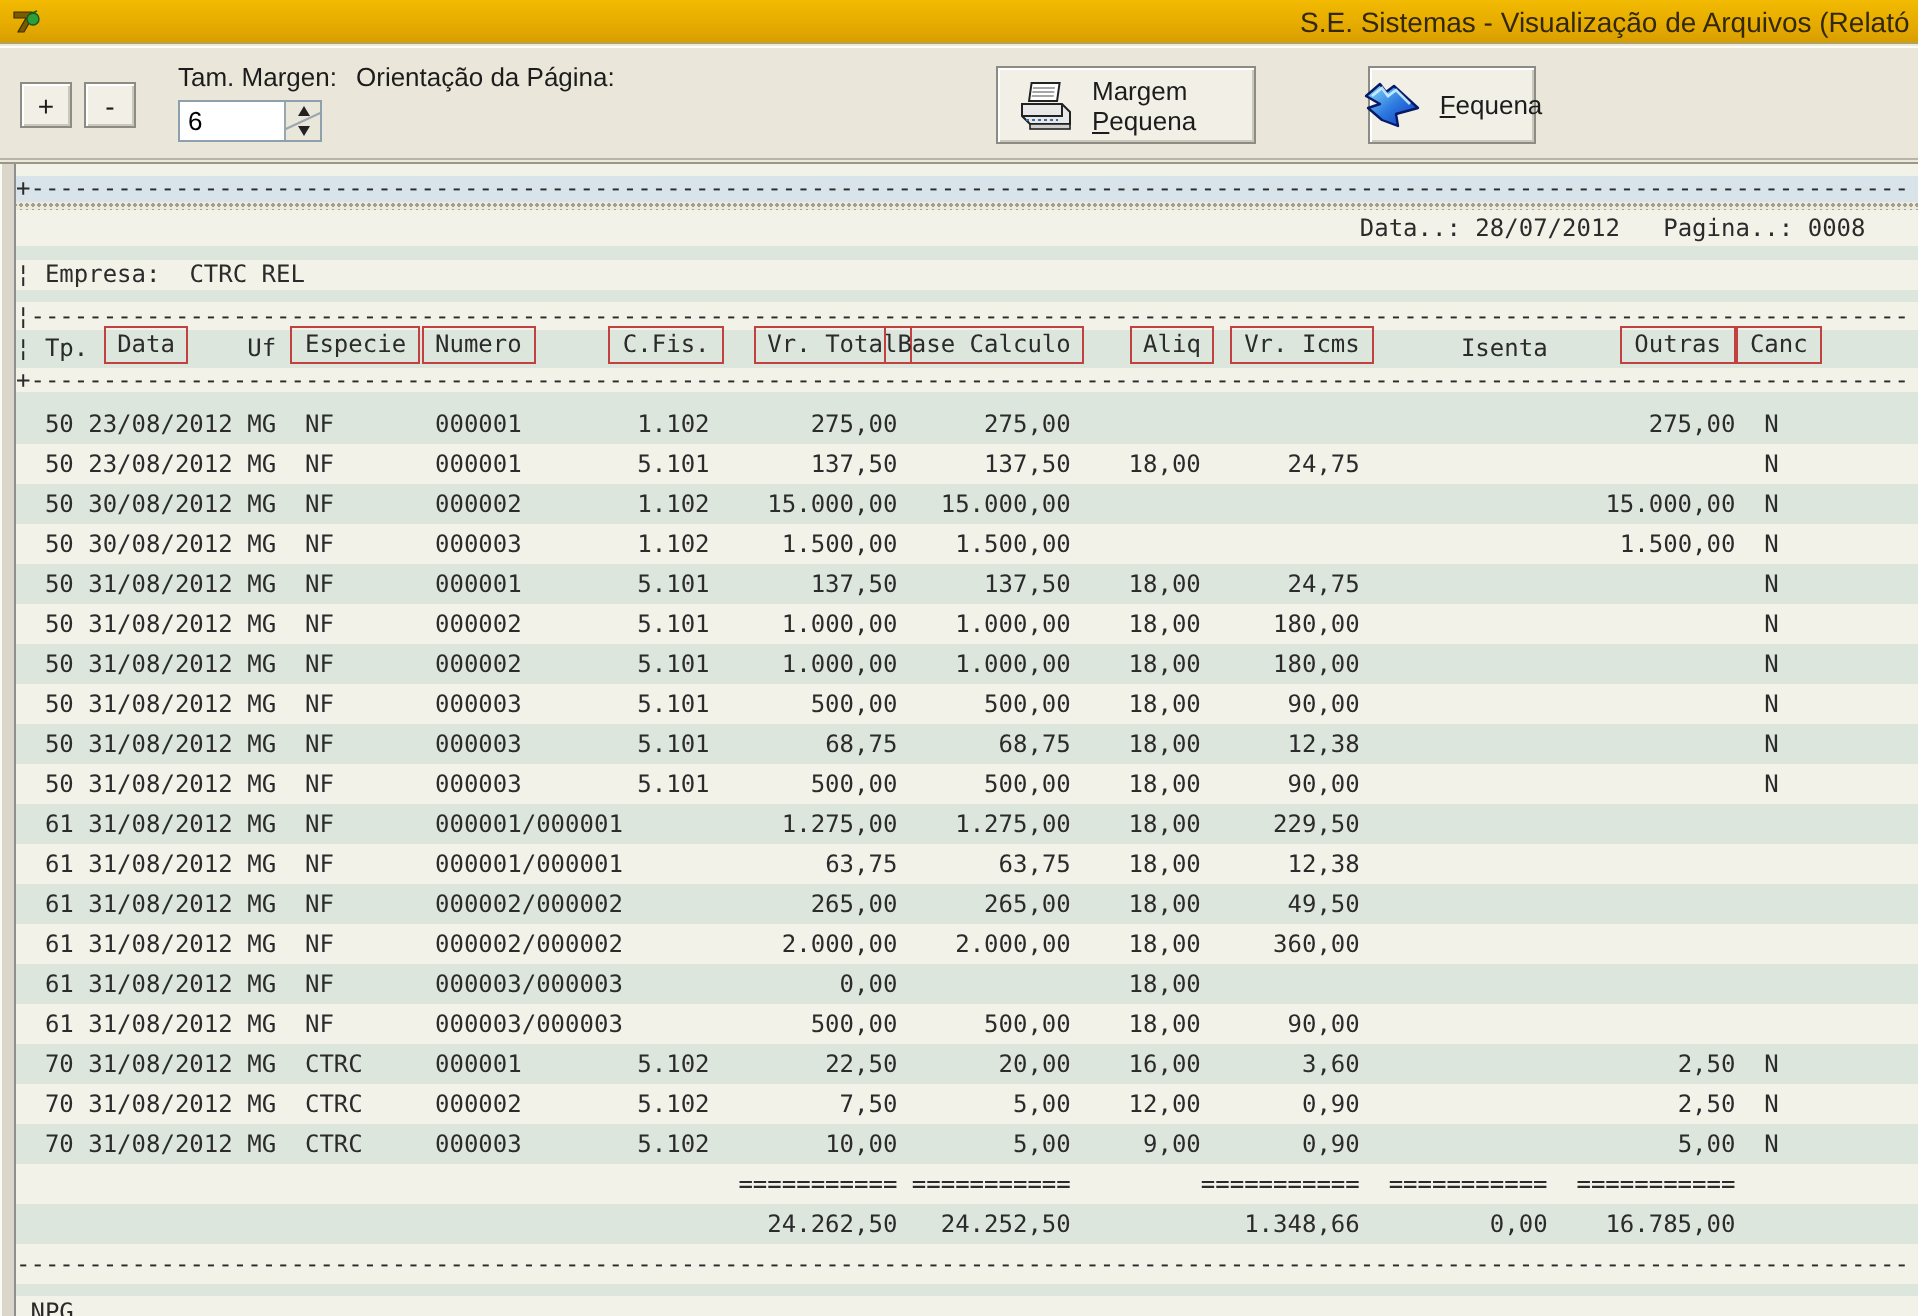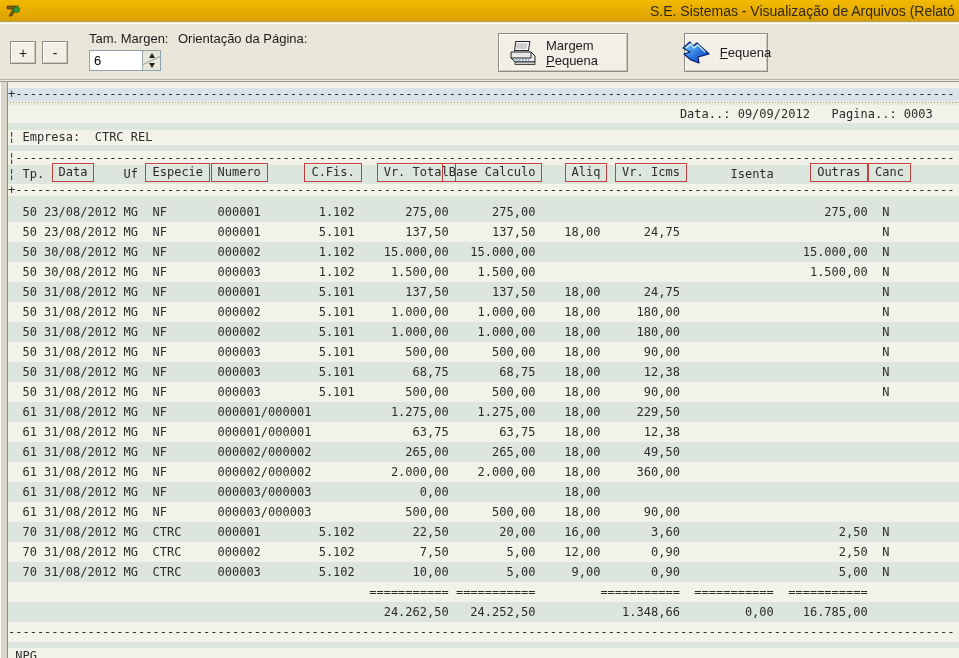--- a/index.html
+++ b/index.html
@@ -151,21 +151,21 @@
     </svg>
     <span><span></span><span class="u">F</span><span>equena</span></span>
   </div>
 </div>
 
 <div class="report">
   <div class="gutter"></div>
   <div id="report-body">
       <div class="rline bg-blue" style="height: 13px; line-height: 13px;"><span class="rspan" style="left: calc(0ch + 8px);">+----------------------------------------------------------------------------------------------------------------------------------</span></div>
       <div class="rline bg-dots" style="height: 4px; line-height: 4px;"></div>
-      <div class="rline bg-cream" style="height: 18px; line-height: 18px;"><span class="rspan" style="left: calc(93ch + 8px);">Data..: 09/09/2012</span><span class="rspan" style="left: calc(114ch + 8px);">Pagina..: 0003</span></div>
+      <div class="rline bg-cream" style="height: 18px; line-height: 18px;"><span class="rspan" style="left: calc(93ch + 8px);">Data..: 28/07/2012</span><span class="rspan" style="left: calc(114ch + 8px);">Pagina..: 0008</span></div>
       <div class="rline bg-green" style="height: 7px; line-height: 7px;"></div>
       <div class="rline bg-cream" style="height: 15px; line-height: 15px;"><span class="rspan" style="left: calc(0ch + 8px);">¦</span><span class="rspan" style="left: calc(2ch + 8px);">Empresa:</span><span class="rspan" style="left: calc(12ch + 8px);">CTRC REL</span></div>
       <div class="rline bg-green" style="height: 6px; line-height: 6px;"></div>
       <div class="rline bg-cream" style="height: 14px; line-height: 14px;"><span class="rspan" style="left: calc(0ch + 8px);">¦----------------------------------------------------------------------------------------------------------------------------------</span></div>
       <div class="rline bg-green" style="height: 19px; line-height: 19px;"><span class="rspan" style="left: calc(0ch + 8px);">¦</span><span class="rspan" style="left: calc(2ch + 8px);">Tp.</span><span class="rspan boxed" style="left: calc(7ch + 8px);">Data</span><span class="rspan" style="left: calc(16ch + 8px);">Uf</span><span class="rspan boxed" style="left: calc(20ch + 8px);">Especie</span><span class="rspan boxed" style="left: calc(29ch + 8px);">Numero</span><span class="rspan boxed" style="left: calc(42ch + 8px);">C.Fis.</span><span class="rspan boxed" style="left: calc(52ch + 8px);">Vr. Total</span><span class="rspan boxed" style="left: calc(61ch + 8px);">Base Calculo</span><span class="rspan boxed" style="left: calc(78ch + 8px);">Aliq</span><span class="rspan boxed" style="left: calc(85ch + 8px);">Vr. Icms</span><span class="rspan" style="left: calc(100ch + 8px);">Isenta</span><span class="rspan boxed" style="left: calc(112ch + 8px);">Outras</span><span class="rspan boxed" style="left: calc(120ch + 8px);">Canc</span></div>
       <div class="rline bg-cream" style="height: 12px; line-height: 12px;"><span class="rspan" style="left: calc(0ch + 8px);">+----------------------------------------------------------------------------------------------------------------------------------</span></div>
       <div class="rline bg-green" style="height: 6px; line-height: 6px;"></div>
       <div class="rline bg-green" style="height: 20px; line-height: 20px;"><span class="rspan" style="left: calc(2ch + 8px);">50</span><span class="rspan" style="left: calc(5ch + 8px);">23/08/2012</span><span class="rspan" style="left: calc(16ch + 8px);">MG</span><span class="rspan" style="left: calc(20ch + 8px);">NF</span><span class="rspan" style="left: calc(29ch + 8px);">000001</span><span class="rspan" style="left: calc(48ch + 8px); transform: translateX(-100%);">1.102</span><span class="rspan" style="left: calc(61ch + 8px); transform: translateX(-100%);">275,00</span><span class="rspan" style="left: calc(73ch + 8px); transform: translateX(-100%);">275,00</span><span class="rspan" style="left: calc(119ch + 8px); transform: translateX(-100%);">275,00</span><span class="rspan" style="left: calc(121ch + 8px);">N</span></div>
       <div class="rline bg-cream" style="height: 20px; line-height: 20px;"><span class="rspan" style="left: calc(2ch + 8px);">50</span><span class="rspan" style="left: calc(5ch + 8px);">23/08/2012</span><span class="rspan" style="left: calc(16ch + 8px);">MG</span><span class="rspan" style="left: calc(20ch + 8px);">NF</span><span class="rspan" style="left: calc(29ch + 8px);">000001</span><span class="rspan" style="left: calc(48ch + 8px); transform: translateX(-100%);">5.101</span><span class="rspan" style="left: calc(61ch + 8px); transform: translateX(-100%);">137,50</span><span class="rspan" style="left: calc(73ch + 8px); transform: translateX(-100%);">137,50</span><span class="rspan" style="left: calc(82ch + 8px); transform: translateX(-100%);">18,00</span><span class="rspan" style="left: calc(93ch + 8px); transform: translateX(-100%);">24,75</span><span class="rspan" style="left: calc(121ch + 8px);">N</span></div>
       <div class="rline bg-green" style="height: 20px; line-height: 20px;"><span class="rspan" style="left: calc(2ch + 8px);">50</span><span class="rspan" style="left: calc(5ch + 8px);">30/08/2012</span><span class="rspan" style="left: calc(16ch + 8px);">MG</span><span class="rspan" style="left: calc(20ch + 8px);">NF</span><span class="rspan" style="left: calc(29ch + 8px);">000002</span><span class="rspan" style="left: calc(48ch + 8px); transform: translateX(-100%);">1.102</span><span class="rspan" style="left: calc(61ch + 8px); transform: translateX(-100%);">15.000,00</span><span class="rspan" style="left: calc(73ch + 8px); transform: translateX(-100%);">15.000,00</span><span class="rspan" style="left: calc(119ch + 8px); transform: translateX(-100%);">15.000,00</span><span class="rspan" style="left: calc(121ch + 8px);">N</span></div>

